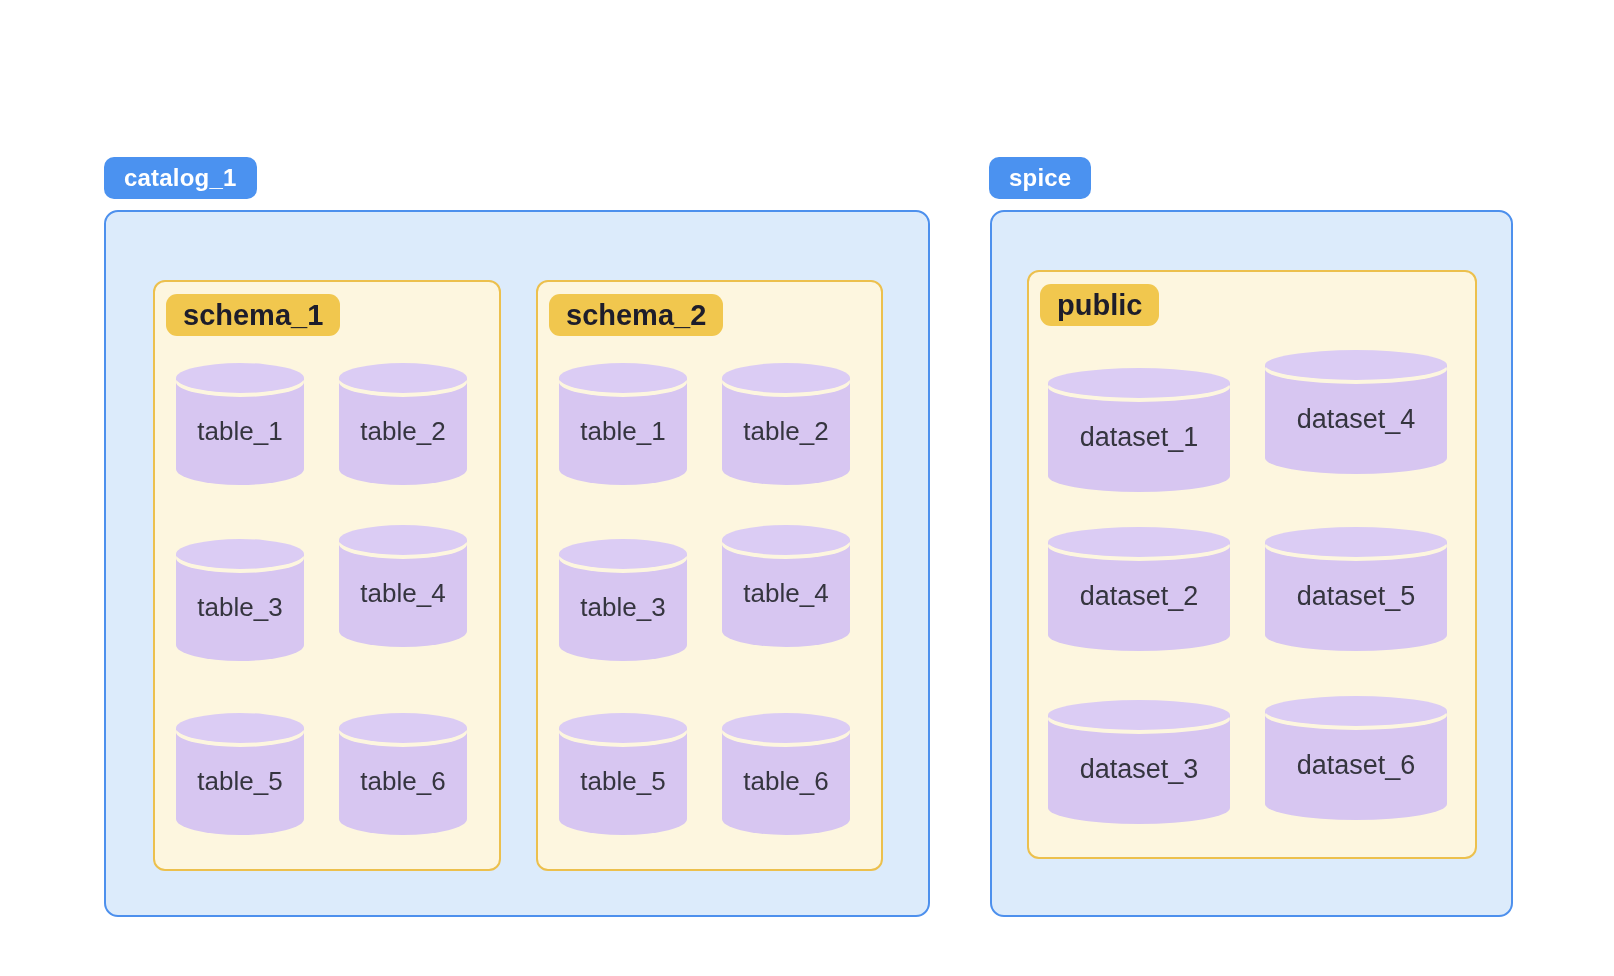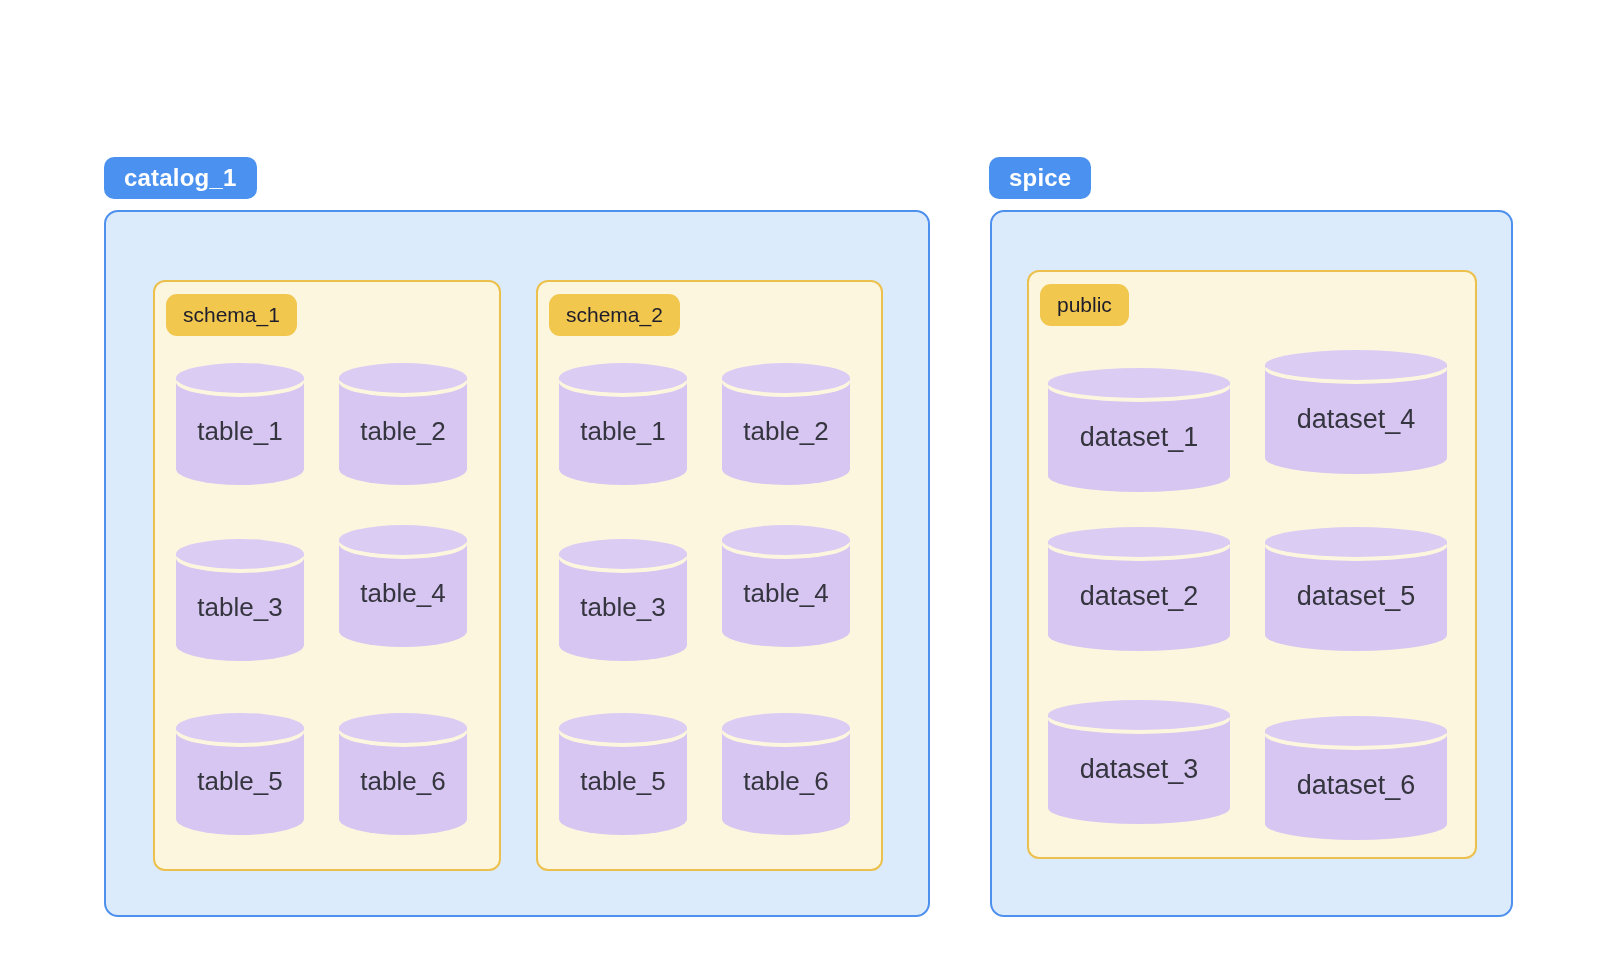--- a/index.html
+++ b/index.html
@@ -59,22 +59,22 @@
   .badge-yellow {
     position: absolute;
     left: 11px;
     top: 12px;
     height: 42px;
     padding: 0 17px;
     display: inline-flex;
     align-items: center;
     background: var(--schema-badge-bg, #F1C74E);
     color: var(--schema-badge-text, #1D1D2B);
-    font-size: 21px;
-    font-weight: 400;
+    font-size: 29px;
+    font-weight: 700;
     border-radius: 11px;
   }
 
   
   .cyl { position: absolute; }
   .cyl-sm { width: 128px; height: 122px; }
   .cyl-lg { width: 182px; height: 124px; }
   .cyl-body {
     position: absolute;
     left: 0; right: 0;
@@ -111,21 +111,21 @@
   .s-c2r2 { left: 184px; top: 243px; }
   .s-c1r3 { left: 21px;  top: 431px; }
   .s-c2r3 { left: 184px; top: 431px; }
 
   
   .p-c1r1 { left: 19px;  top: 96px; }
   .p-c2r1 { left: 236px; top: 78px; }
   .p-c1r2 { left: 19px;  top: 255px; }
   .p-c2r2 { left: 236px; top: 255px; padding-left: 43px; }
   .p-c1r3 { left: 19px;  top: 428px; }
-  .p-c2r3 { left: 236px; top: 444px; text-decoration: underline; }
+  .p-c2r3 { left: 236px; top: 424px; text-decoration: underline; }
 </style>
 </head>
 <body>
 
 <div class="canvas">
 
   <div id="badge-catalog1" class="badge-blue">catalog_1</div>
 
   <div id="cont-catalog1" class="container-blue">
 

